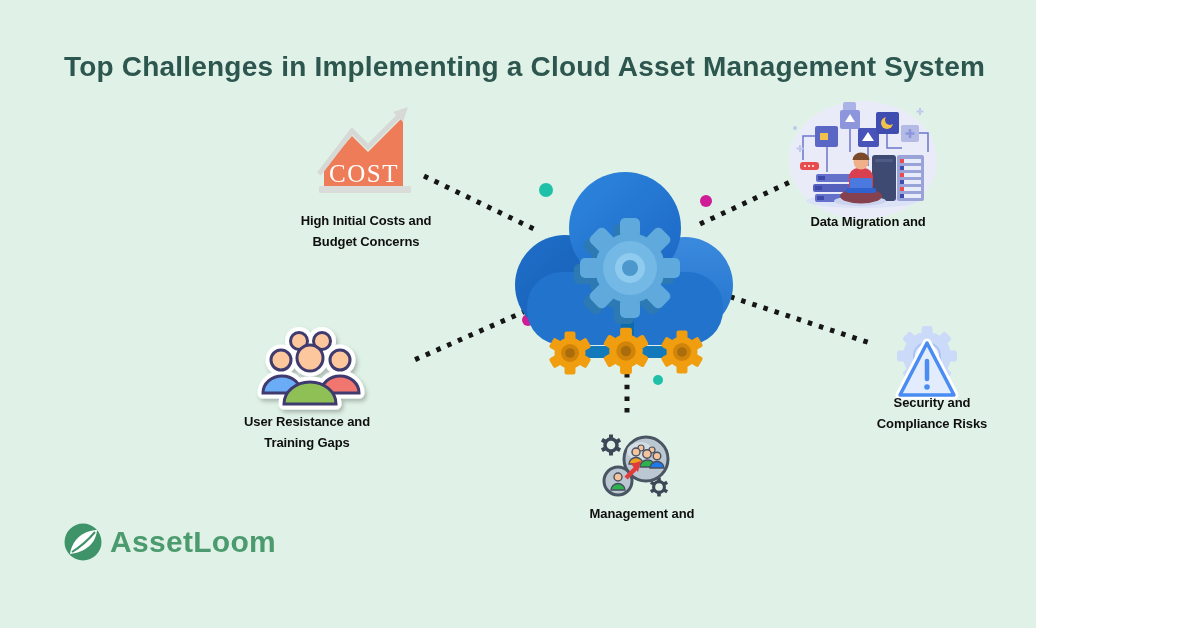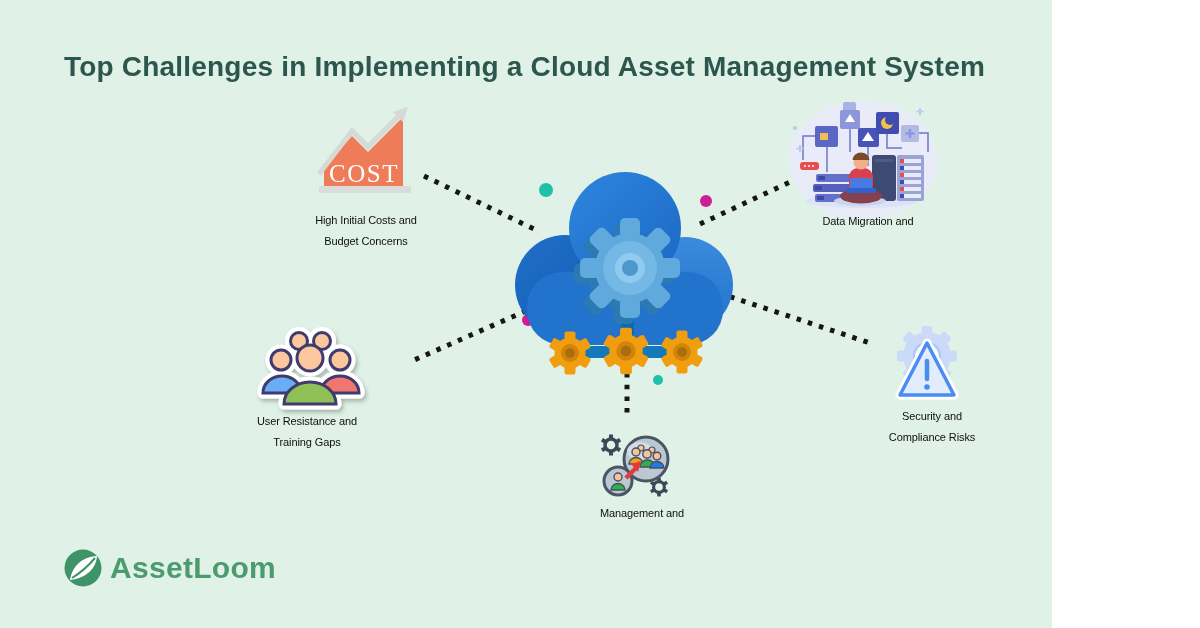--- a/index.html
+++ b/index.html
@@ -1,36 +1,35 @@
 <!DOCTYPE html>
 <html><head>
 <meta charset="utf-8">
 <style>
   html,body{margin:0;padding:0;}
   .canvas{
     position:relative; width:1036px; height:628px; overflow:hidden;
     background:#e0f2e7;
     font-family:"Liberation Sans", sans-serif;
-    padding-left:16px;
   }
   .title{
     position:absolute; left:64px; top:51px;
     font-size:28px; font-weight:700; letter-spacing:.2px;
     color:#2d564f; white-space:nowrap;
   }
   .scene{ position:absolute; left:0; top:0; }
   .label{
     position:absolute; transform:translateX(-50%);
-    text-align:center; font-size:11px; font-weight:400;
+    text-align:center; font-size:13px; font-weight:700;
     line-height:21px; letter-spacing:-.1px; color:#0f0f0f; white-space:nowrap;
   }
   .label span{ display:block; }
   .brand{
     position:absolute; left:64px; top:523px;
-    display:flex; align-items:center; gap:8px;margin-top:26px;
+    display:flex; align-items:center; gap:8px;
   }
   .brand-name{
     font-size:30px; font-weight:600; letter-spacing:.3px; color:#4c9b6e;
   }
 </style>
 </head>
 <body>
 
 <div class="canvas">
 
@@ -288,21 +287,21 @@
     <span>High Initial Costs and</span>
     <span>Budget Concerns</span>
   </div>
   <div class="label" style="left:868px; top:211px;">
     <span>Data Migration and</span>
   </div>
   <div class="label" style="left:307px; top:411px;">
     <span>User Resistance and</span>
     <span>Training Gaps</span>
   </div>
-  <div class="label" style="left:932px; top:406px;">
+  <div class="label" style="left:932px; top:392px;">
     <span>Security and</span>
     <span>Compliance Risks</span>
   </div>
   <div class="label" style="left:642px; top:503px;">
     <span>Management and</span>
   </div>
 
   <div class="brand">
     <svg width="38" height="38" viewBox="0 0 38 38">
       <circle cx="19" cy="19" r="18.5" fill="#3e9368"></circle>

